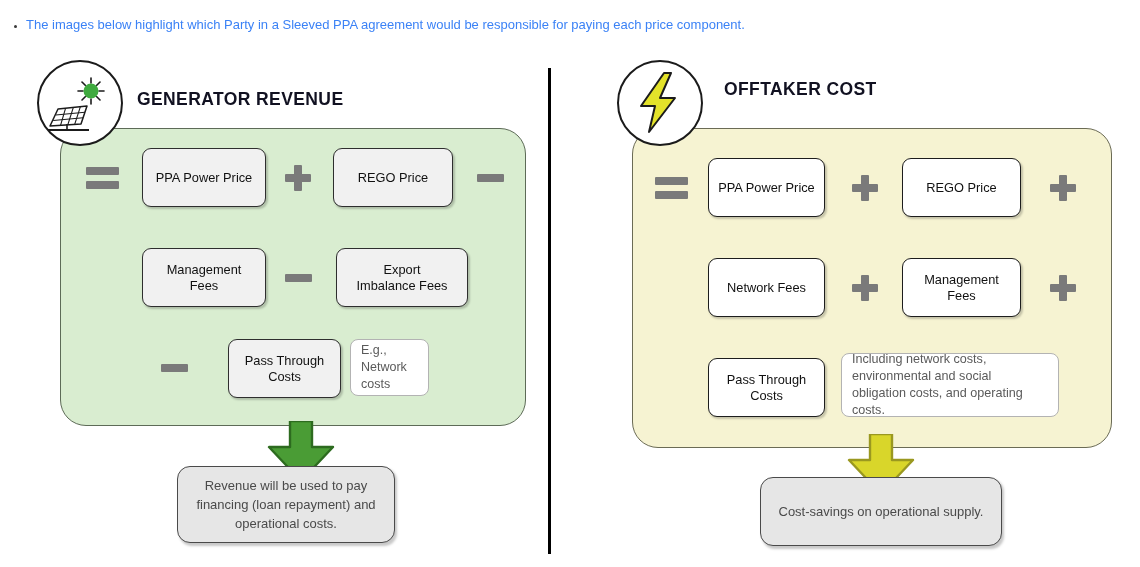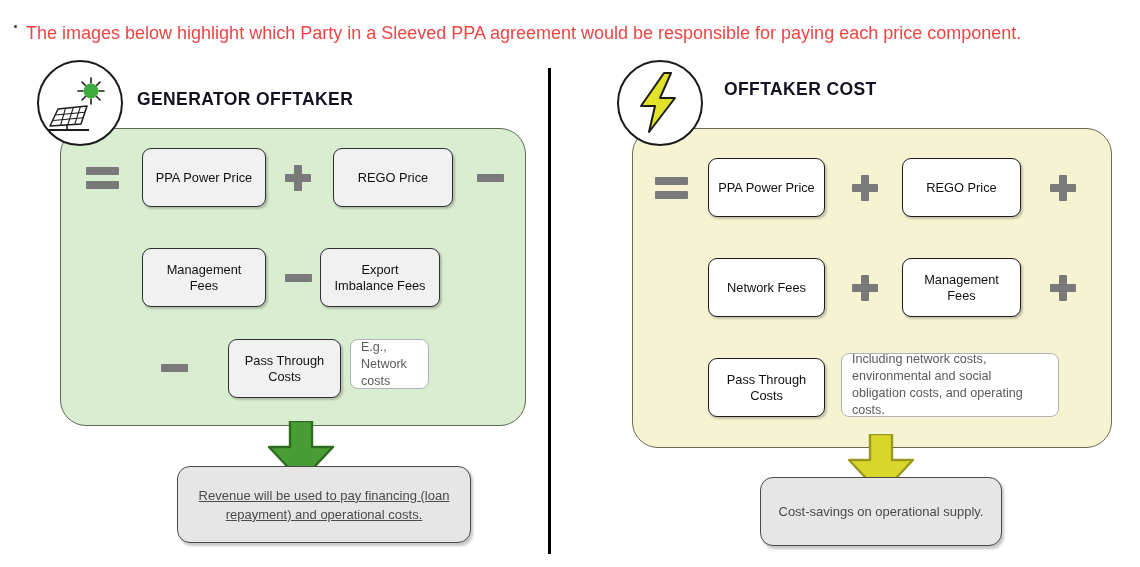--- a/index.html
+++ b/index.html
@@ -27,25 +27,24 @@
   }
   .intro-bullet {
     width: 3px;
     height: 3px;
     background: #3a3a3a;
     border-radius: 50%;
     margin-top: 9px;
     flex: none;
   }
   .intro-text {
-    font-size: 18px;
+    font-size: 13px;
     line-height: 18px;
-    color: #ef4444;
+    color: #3b82f6;
     white-space: nowrap;
-    margin-top: 8px;
   }
 
   
   .divider {
     position: absolute;
     left: 548px;
     top: 68px;
     width: 3px;
     height: 486px;
     background: #000000;
@@ -231,54 +230,54 @@
           <line x1="26.6" y1="44.2" x2="21.6" y2="61.1"></line>
           <line x1="34.3" y1="43.4" x2="28.9" y2="60.7"></line>
           <line x1="41.4" y1="42.7" x2="35.7" y2="60.3"></line>
         </g>
         <line x1="28" y1="60" x2="28" y2="66" stroke="#1b1b1b" stroke-width="1.6"></line>
         <line x1="9" y1="66" x2="50" y2="66" stroke="#1b1b1b" stroke-width="2"></line>
       </g>
     </svg>
   </div>
 
-  <div class="panel-title">GENERATOR OFFTAKER</div>
+  <div class="panel-title">GENERATOR REVENUE</div>
 
   <div class="op op-equals" style="left:86px; top:167px;">
       <i></i>
       <i></i>
     </div>
   <div class="cbox cbox-grey" style="left:142px; top:148px; width:124px; height:59px;">PPA Power Price</div>
   <div class="op op-plus" style="left:285px; top:165px;">
       <i></i>
       <i></i>
     </div>
   <div class="cbox cbox-grey" style="left:333px; top:148px; width:120px; height:59px;">REGO Price</div>
   <div class="op op-minus" style="left:477px; top:174px;"></div>
 
   <div class="cbox cbox-grey" style="left:142px; top:248px; width:124px; height:59px; white-space:pre-line;">Management
 Fees</div>
   <div class="op op-minus" style="left:285px; top:274px;"></div>
-  <div class="cbox cbox-grey" style="left:320px; top:248px; width:120px; height:59px; white-space:pre-line;">Export
+  <div class="cbox cbox-grey" style="left:336px; top:248px; width:132px; height:59px; white-space:pre-line;">Export
 Imbalance Fees</div>
 
   <div class="op op-minus" style="left:161px; top:364px;"></div>
   <div class="cbox cbox-grey" style="left:228px; top:339px; width:113px; height:59px; white-space:pre-line;">Pass Through
 Costs</div>
-  <div class="cbox cbox-note" style="left:350px; top:339px; width:79px; height:50px; white-space:pre-line; font-size:12.5px; line-height:17px; align-items:center;">E.g.,
+  <div class="cbox cbox-note" style="left:350px; top:339px; width:79px; height:57px; white-space:pre-line; font-size:12.5px; line-height:17px; align-items:center;">E.g.,
 Network
 costs</div>
 
   <div class="arrow" style="left:265px; top:421px;">
     <svg width="72" height="62" viewBox="0 0 72 62">
       <polygon points="25,0 47,0 47,26 68,26 36,60 4,26 25,26" fill="#4a9c35" stroke="#2d6b1f" stroke-width="2.4" stroke-linejoin="round"></polygon>
     </svg>
   </div>
 
-  <div class="outcome" style="left:177px; top:466px; width:294px; height:77px;text-decoration:underline;">Revenue will be used to pay financing (loan repayment) and operational costs.</div>
+  <div class="outcome" style="left:177px; top:466px; width:218px; height:77px;">Revenue will be used to pay financing (loan repayment) and operational costs.</div>
 </div>
 
 <div class="panel panel-right">
 
   <div class="panel-body"></div>
 
   <div class="badge">
     <svg width="81" height="81" viewBox="0 0 81 81">
       <polygon points="45,11 22,44 36,44 30,70 56,36 41,36 52,11" fill="#e3e22a" stroke="#1b1b1b" stroke-width="2" stroke-linejoin="round"></polygon>
     </svg>

